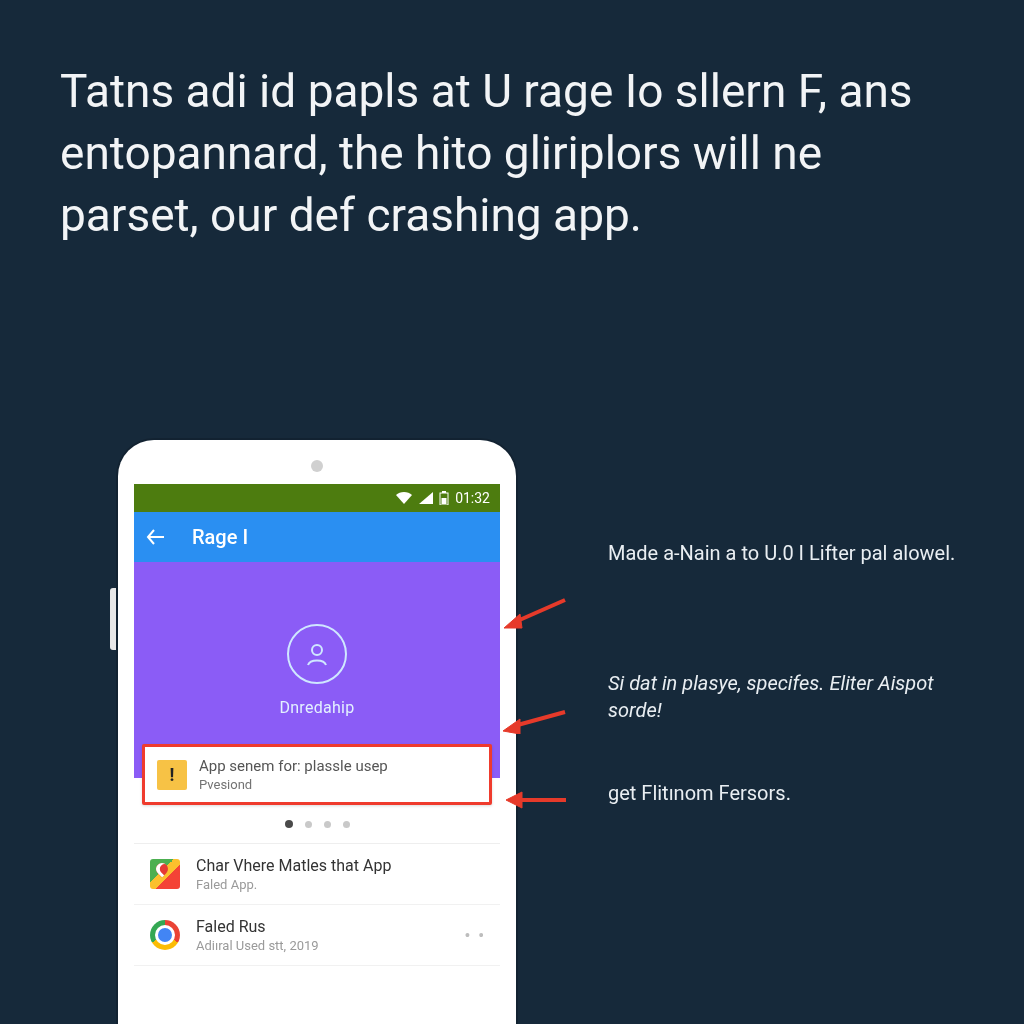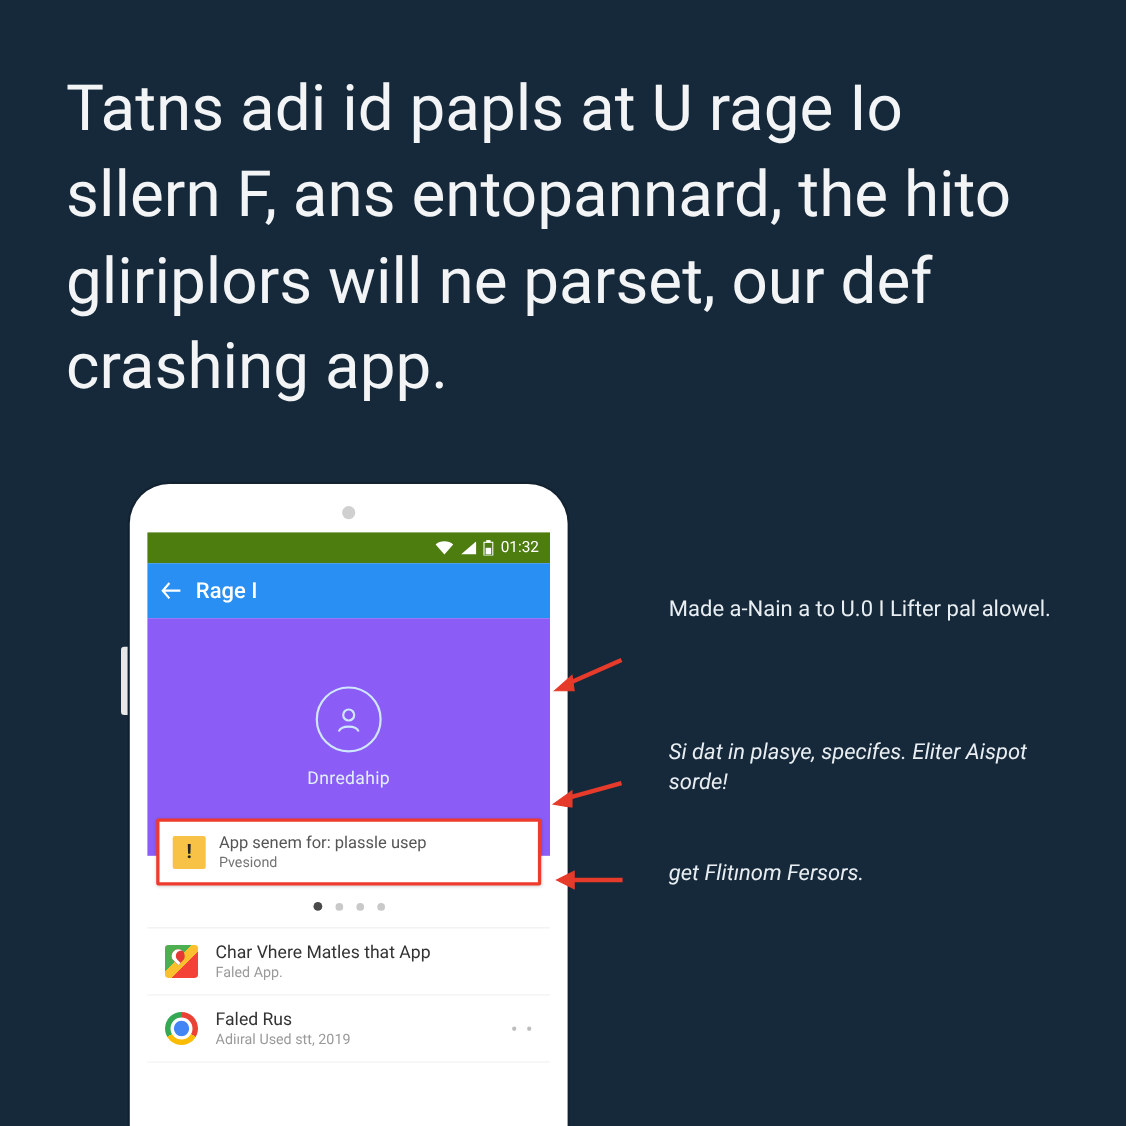--- a/index.html
+++ b/index.html
@@ -8,21 +8,21 @@
     background: #16293a;
     font-family: -apple-system, BlinkMacSystemFont, "Segoe UI", Roboto, Arial, sans-serif;
     color: #fff;
     position: relative;
   }
   .headline {
     position: absolute;
     left: 60px;
     top: 60px;
     right: 60px;
-    font-size: 58px;
+    font-size: 46px;
     line-height: 1.35;
     font-weight: 400;
     color: #f2f4f6;
   }
   
   .phone {
     position: absolute;
     left: 118px;
     top: 440px;
     width: 398px;
@@ -65,21 +65,21 @@
   .status-bar .wifi,
   .status-bar .signal,
   .status-bar .battery { display: inline-flex; align-items: center; }
   .status-bar svg { display:block; }
   .app-header {
     height: 50px;
     background: #2a8ff2;
     display: flex;
     align-items: center;
     padding: 0 12px;
-    gap: 12px;
+    gap: 26px;
   }
   .app-header .back svg { display:block; }
   .app-header .title {
     color: #fff; font-size: 20px; font-weight: 500;
   }
   .hero {
     background: #8b5cf6;
     height: 216px;
     display: flex;
     flex-direction: column;
@@ -282,16 +282,16 @@
   <polygon points="2,10 18,2 18,18"></polygon>
 </svg>
 
 <div class="callouts">
   <div class="callout" style="top:40px;">
     <div class="txt">Made a-Nain a to U.0 I Lifter pal alowel.</div>
   </div>
   <div class="callout" style="top:170px;font-style:italic;">
     <div class="txt">Si dat in plasye, specifes. Eliter Aispot sorde!</div>
   </div>
-  <div class="callout" style="top:280px;font-style:italic;">
+  <div class="callout" style="top:280px;">
     <div class="txt">get Flitınom Fersors.</div>
   </div>
 </div>
 
 </body></html>

